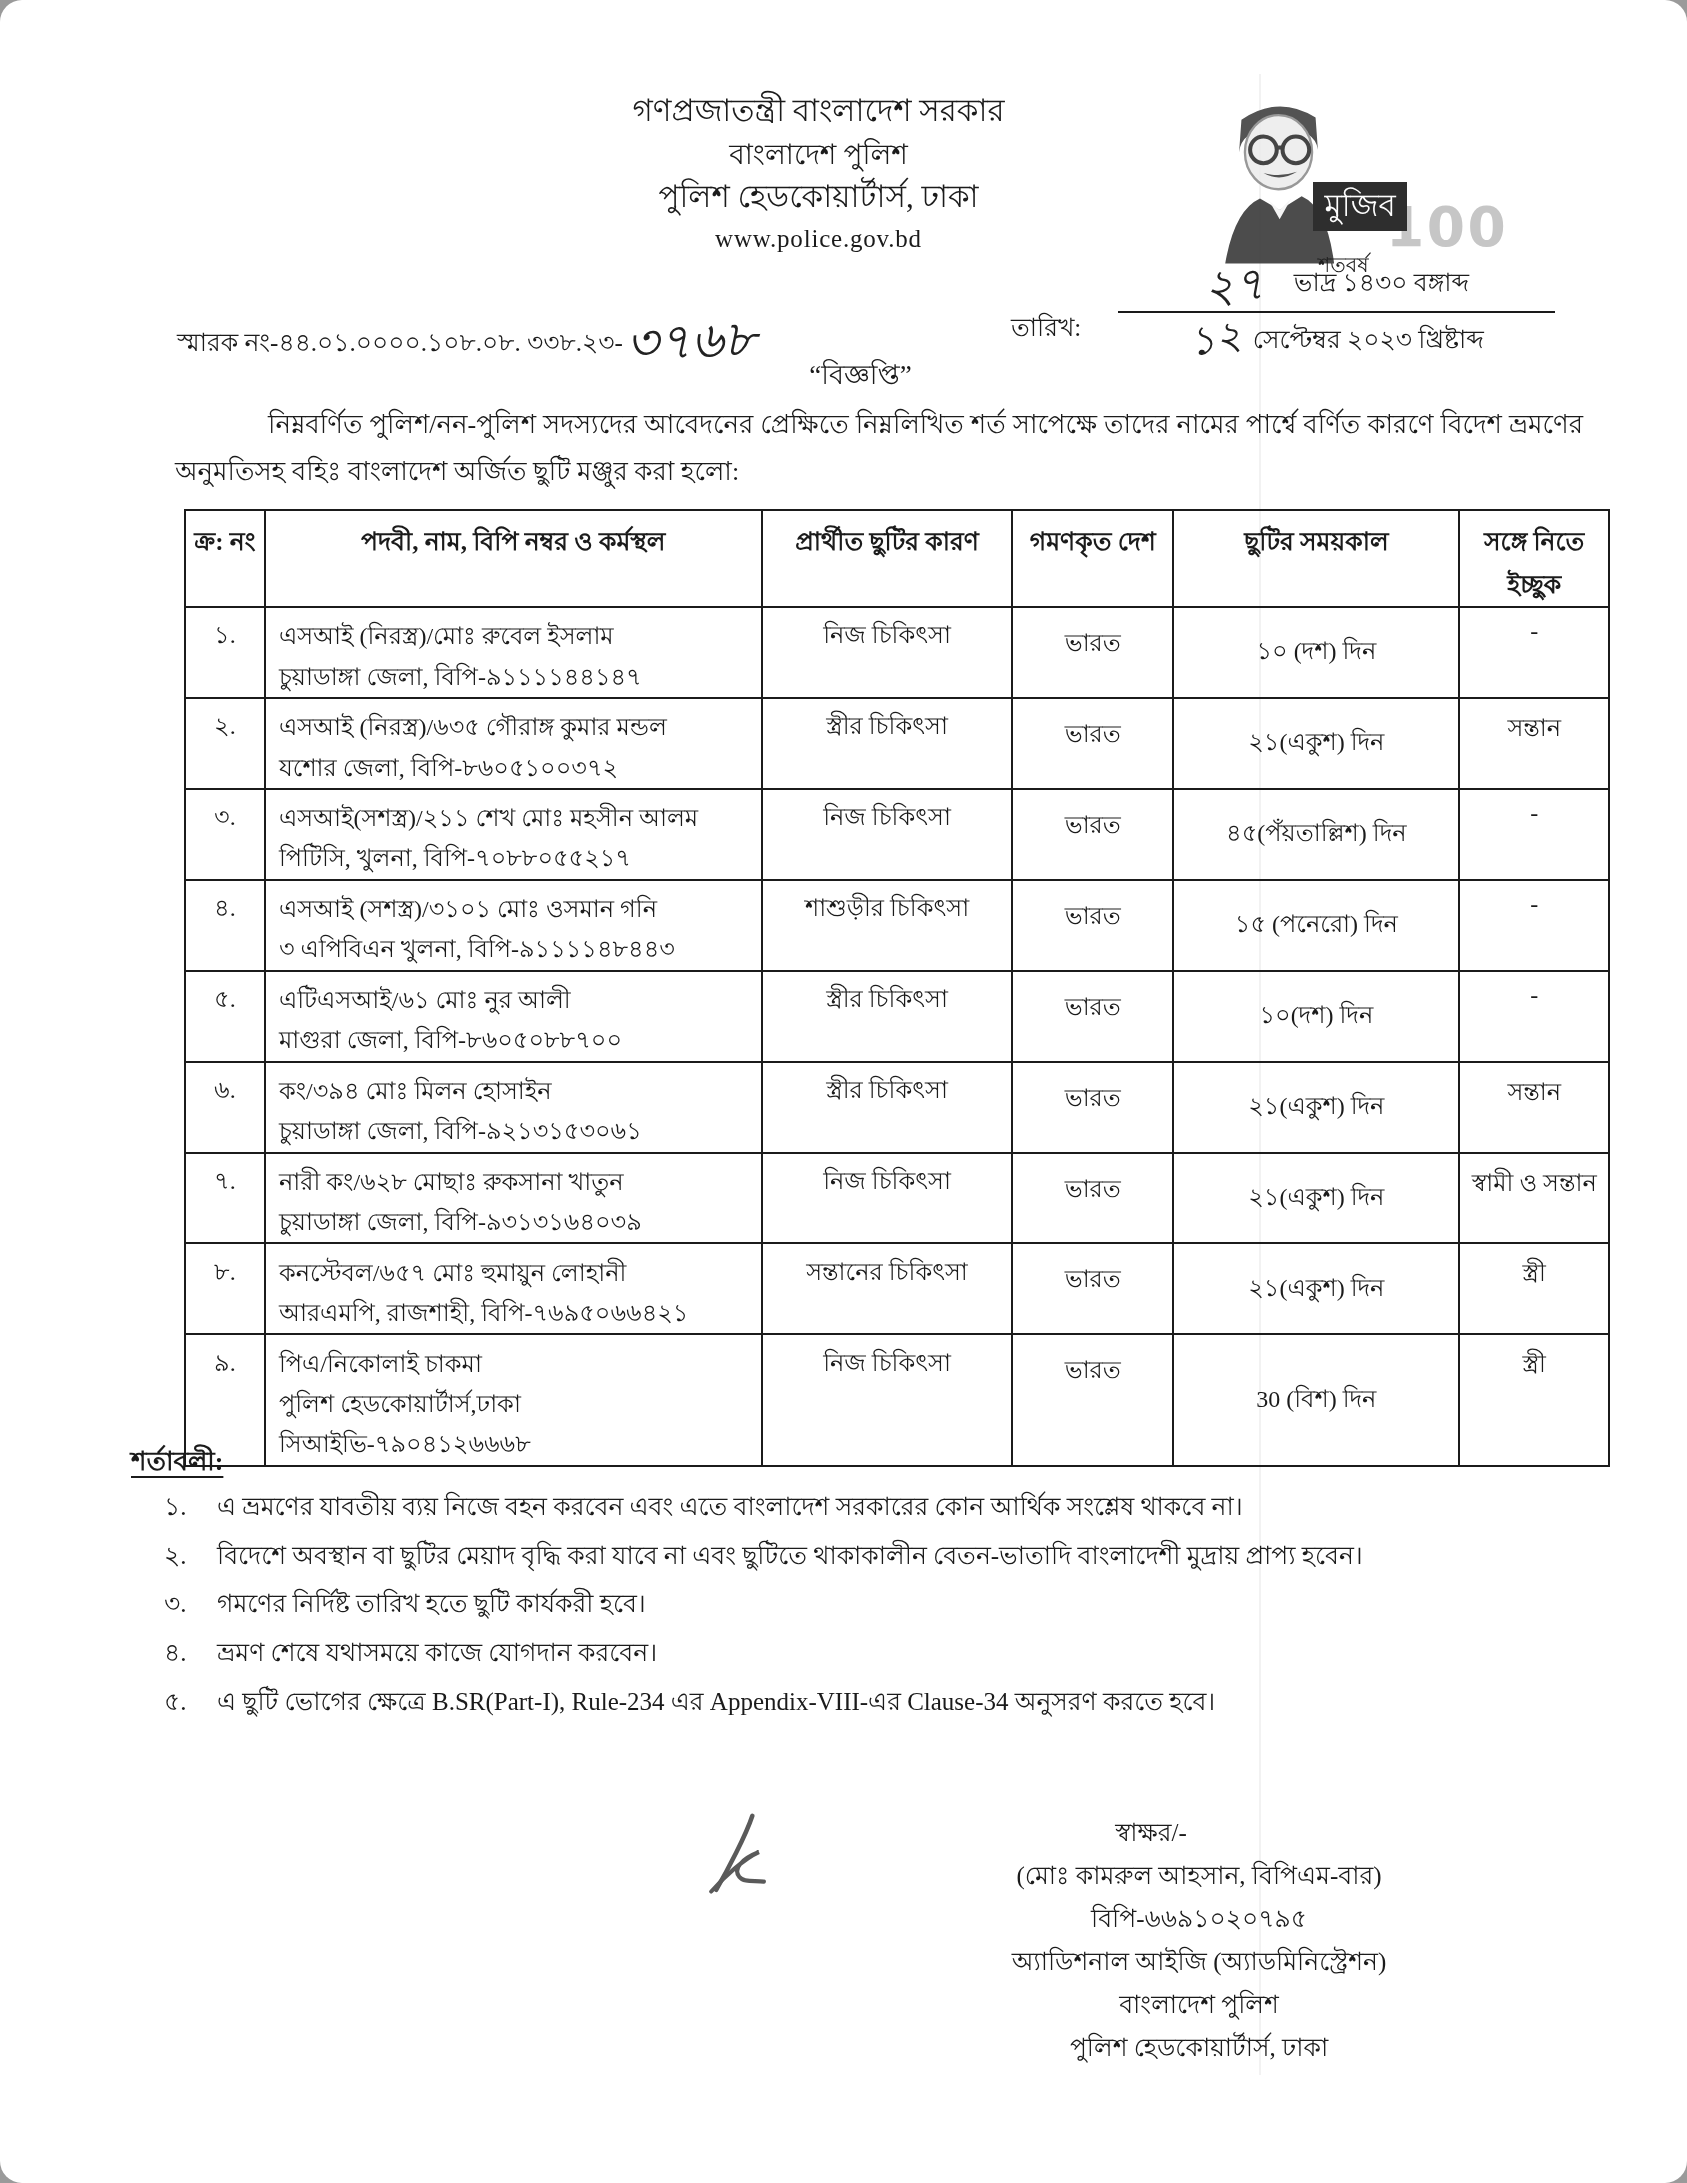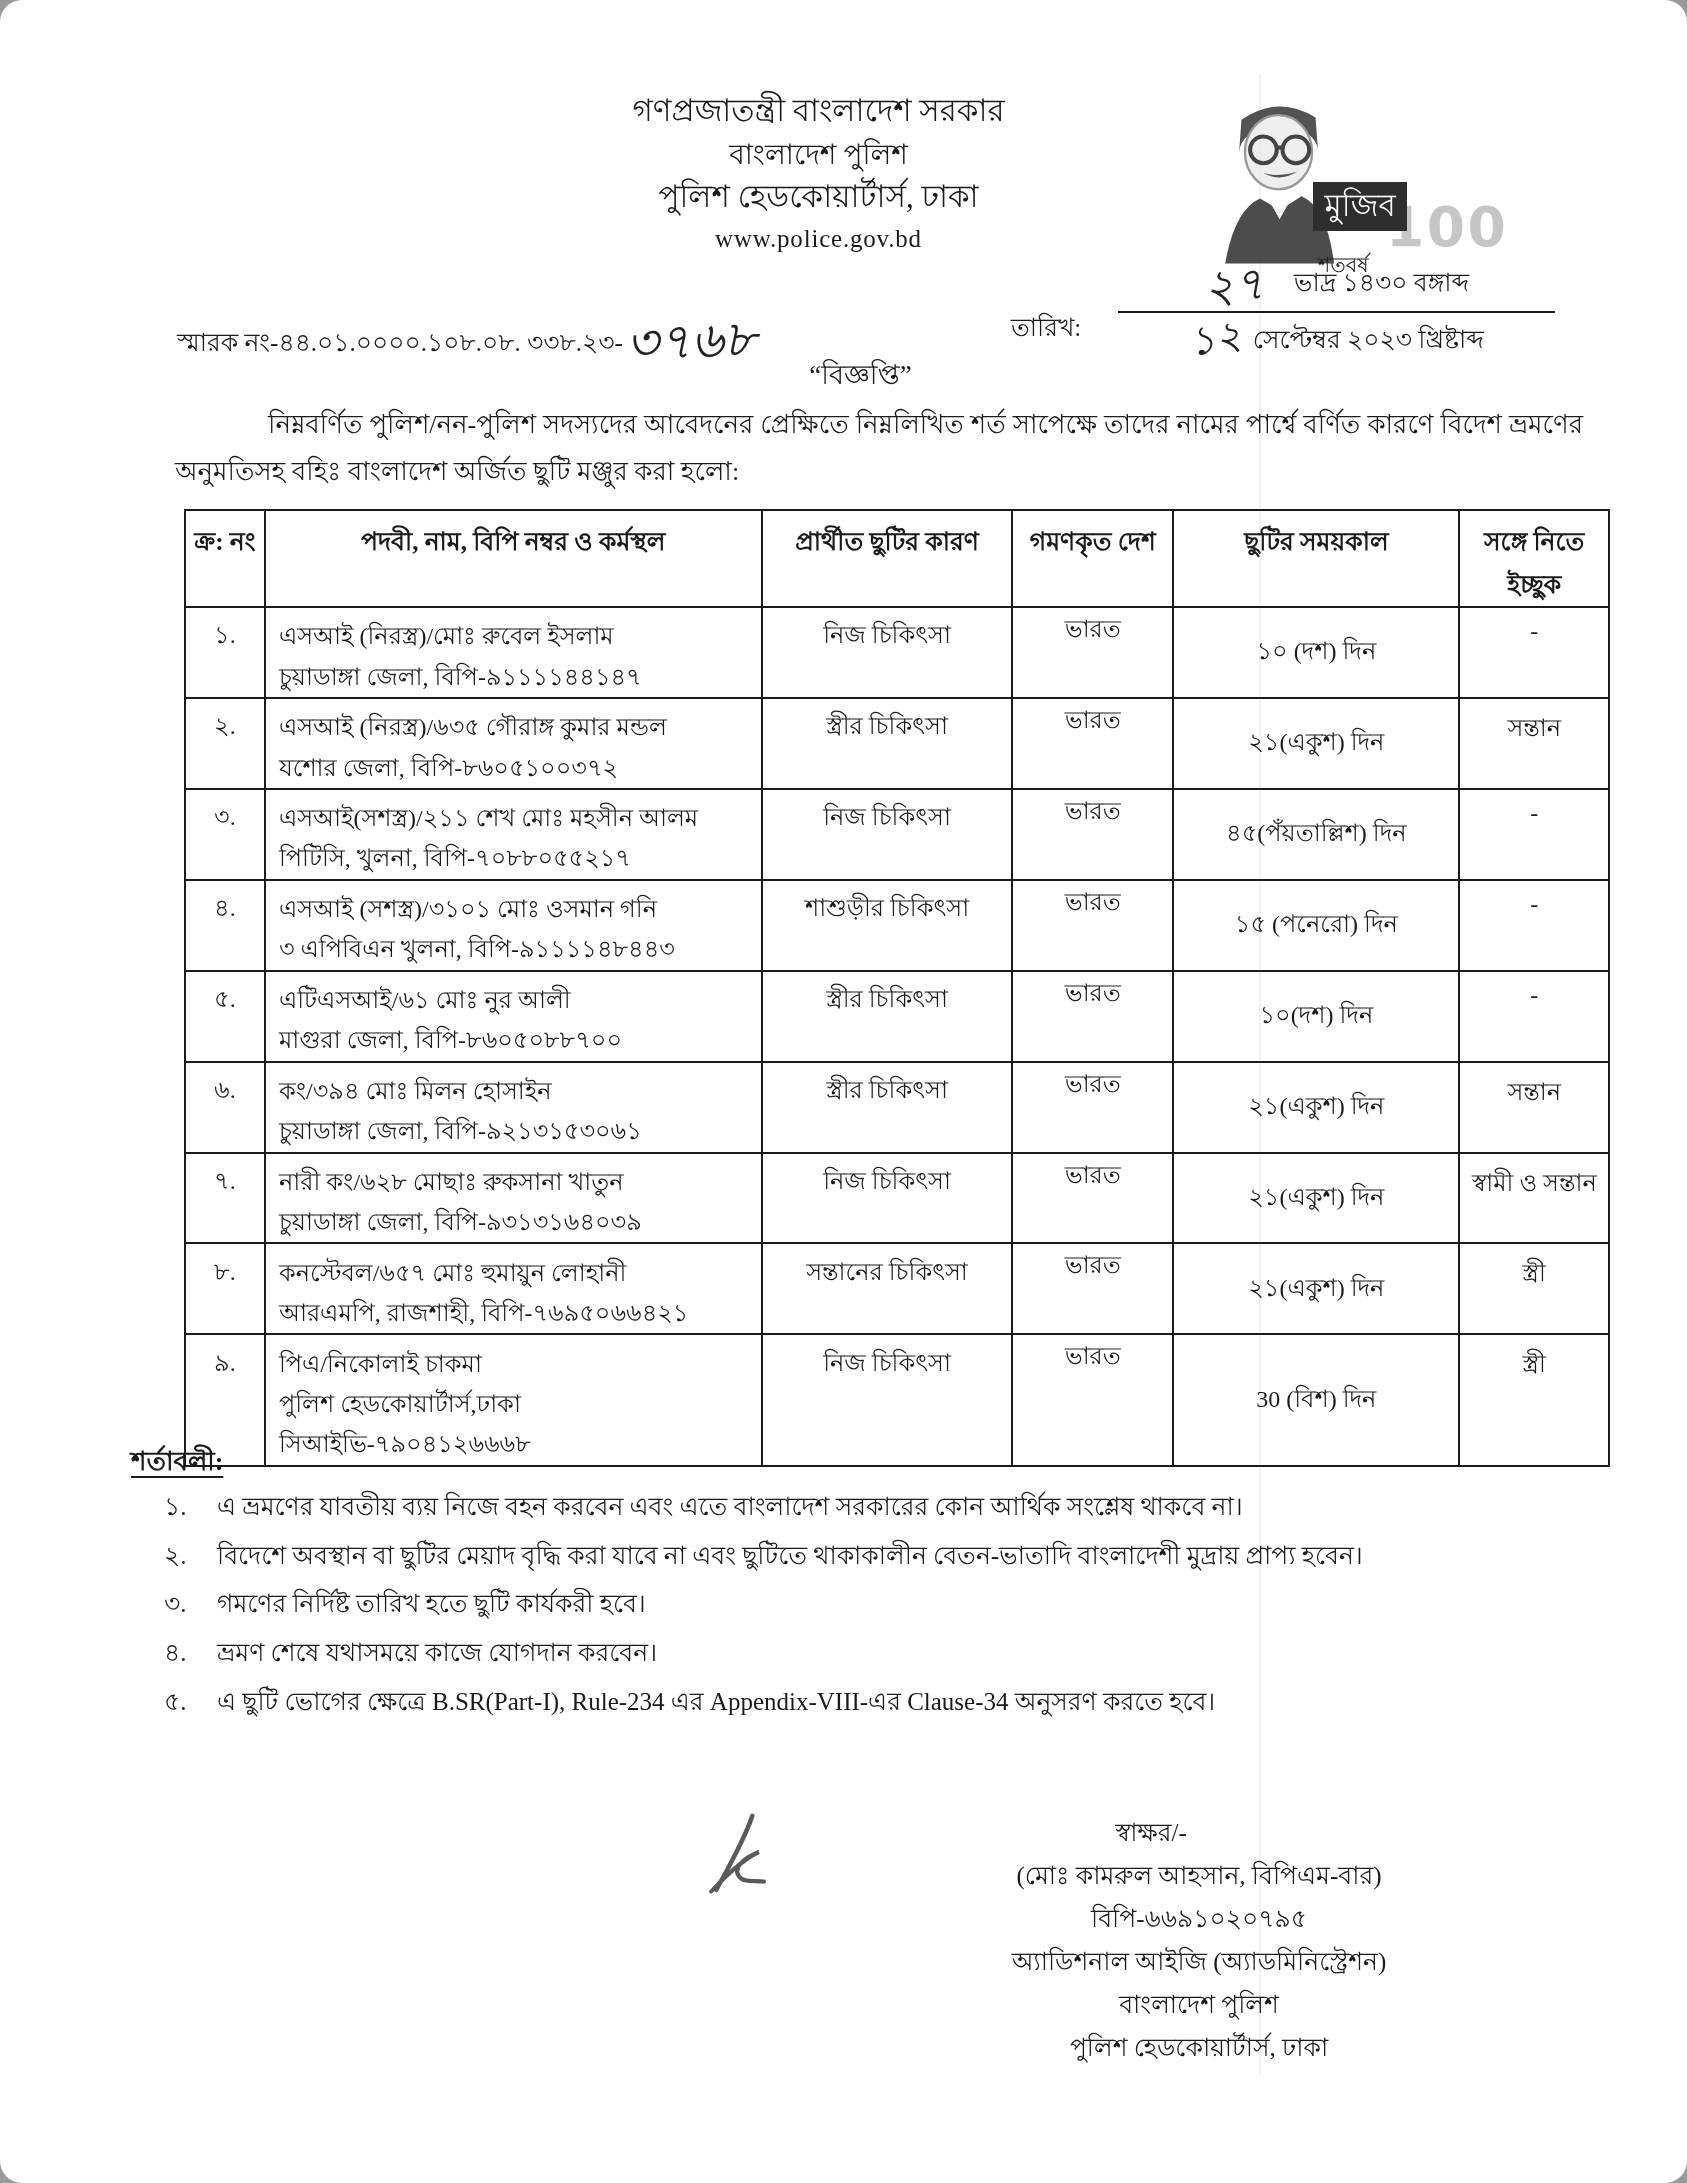--- a/index.html
+++ b/index.html
@@ -57,21 +57,21 @@
   table.leave { position:absolute; left:184px; top:509px; width:1426px; border-collapse:collapse; table-layout:fixed; }
   .leave th, .leave td { border:2.5px solid #1b1b1b; overflow:hidden; }
   .leave thead th { height:83px; vertical-align:top; padding:10px 5px 0; font-size:25px; font-weight:bold;
                     text-align:center; line-height:1.7; }
   .leave tbody tr { height:88px; }
   .leave tbody tr:last-child { height:127px; }
   .leave td { font-size:24px; }
   .c-sl        { vertical-align:top; text-align:center; padding-top:8.3px; }
   .c-name      { vertical-align:top; text-align:left; padding:8.3px 6.6px 0 13.2px; white-space:pre-line; line-height:1.68; }
   .c-reason    { vertical-align:top; text-align:center; padding-top:8.3px; }
-  .c-country   { vertical-align:top; text-align:center; padding-top:2px; }
+  .c-country   { vertical-align:top; text-align:center; padding-top:16px; }
   .c-duration  { vertical-align:middle; text-align:center; }
   .c-companion { vertical-align:top; text-align:center; padding-top:10px; }
 
   
   .cond-heading { position:absolute; left:131px; top:1441px; font-size:26px; font-weight:600;
                   text-decoration:underline; text-underline-offset:5.8px; }
   .cond-list { position:absolute; left:164px; top:1490px; width:1439px; }
   .cond { display:flex; margin-bottom:15.7px; font-size:25px; line-height:1.32; }
   .cond-no { width:53px; flex:none; }
   .cond-text { flex:1; }

